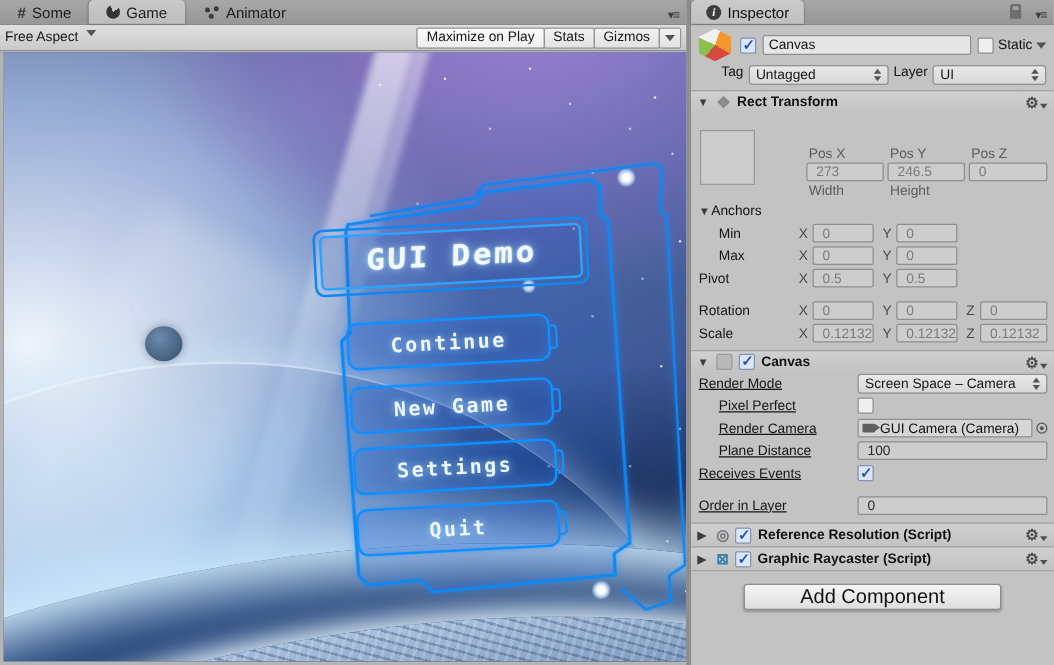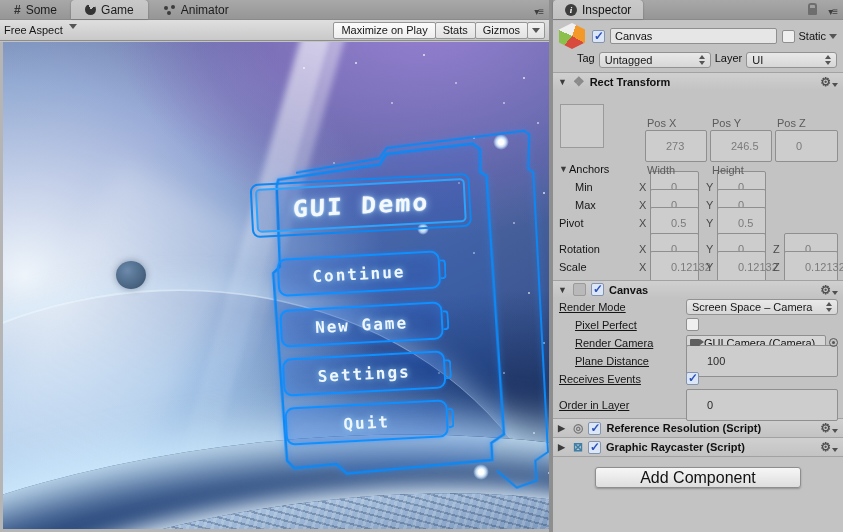--- a/index.html
+++ b/index.html
@@ -149,22 +149,22 @@
 
   .helpbox { margin:4px 5px 5px 5px; height:15px; background:#d3d3d3; border:1px solid #989898; border-radius:3px;
     display:flex; align-items:center; padding:0 5px; color:#262626; }
 
   .pos-cluster { position:relative; height:64px; margin:2px 5px 4px 6px; }
   .anchor-preview { position:absolute; left:1px; top:12px; width:44px; height:44px; background:#cccccc;
     border:1px solid #9a9a9a; }
   .pos-grid { position:absolute; left:86px; right:0; top:0;margin-top:24px; }
   .pg-row { display:grid; grid-template-columns:62px 62px 1fr; gap:3px; margin-bottom:1px; }
   .pg-lbl { color:#5b5b5b; height:13px; display:flex; align-items:center; padding-left:2px; }
-  .ifield { height:32px; background:#cdcdcd; border:1px solid #8f8f8f; border-radius:2px; display:flex;
-    align-items:center; padding:0 20px; color:#2a2a2a; }
+  .ifield { height:15px; background:#cdcdcd; border:1px solid #8f8f8f; border-radius:2px; display:flex;
+    align-items:center; padding:0 7px; color:#2a2a2a; }
   .dis { color:#7b7b7b; }
   .br-group { display:flex; justify-content:flex-end; gap:3px; align-items:center; }
   .mini { width:14px; height:14px; background:linear-gradient(#ececec,#dcdcdc); border:1px solid #8f8f8f;
     border-radius:3px; font-size:9px; display:flex; align-items:center; justify-content:center; }
   .mini.blue { color:#3a6cd4; font-weight:bold; }
 
   .irow { display:flex; align-items:center; height:17px; padding:0 5px 0 6px; margin-bottom:1px; }
   .ilabel { width:127px; flex:none; color:#161616;text-decoration:underline; }
   .ilabel-sm { width:80px; flex:none; color:#161616; }
   .ind { padding-left:16px; }

